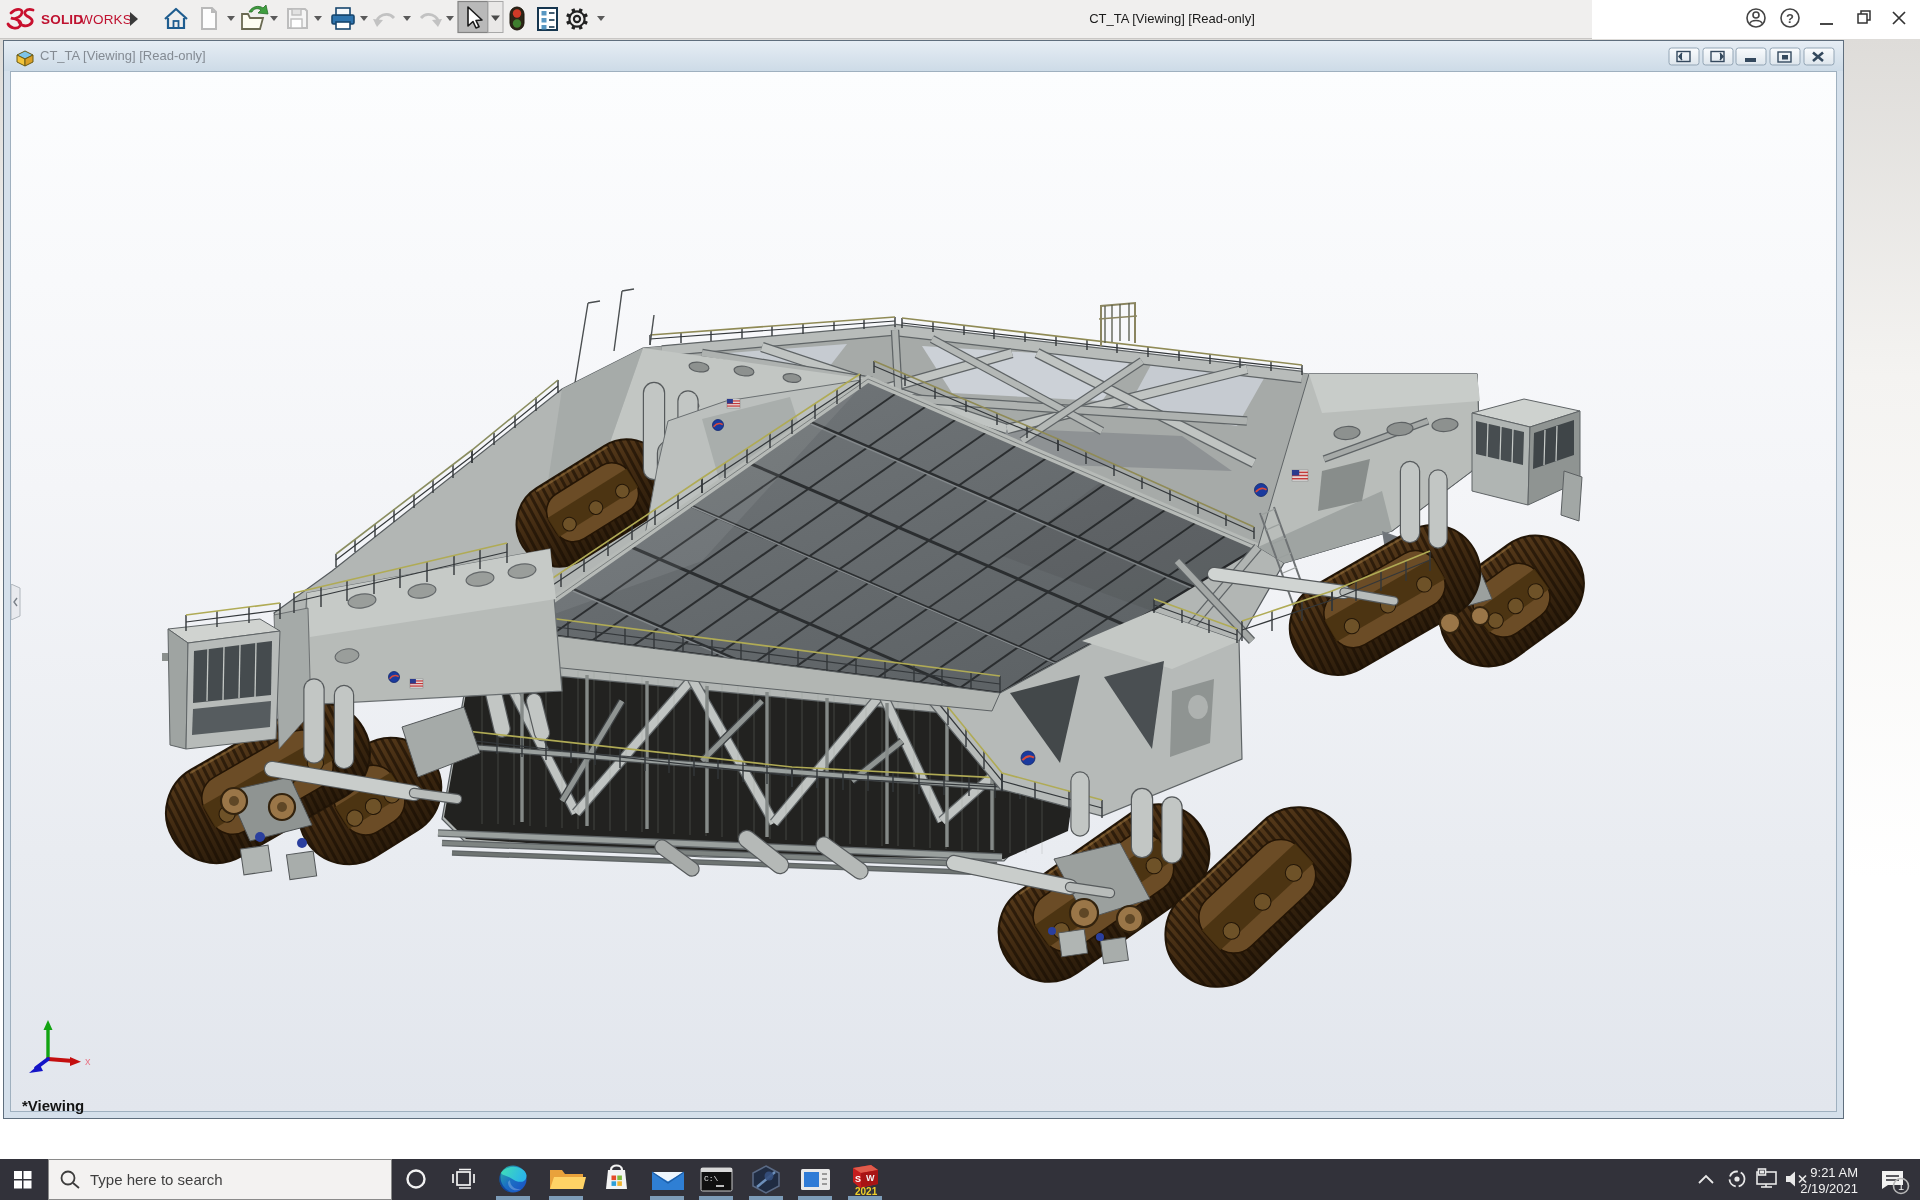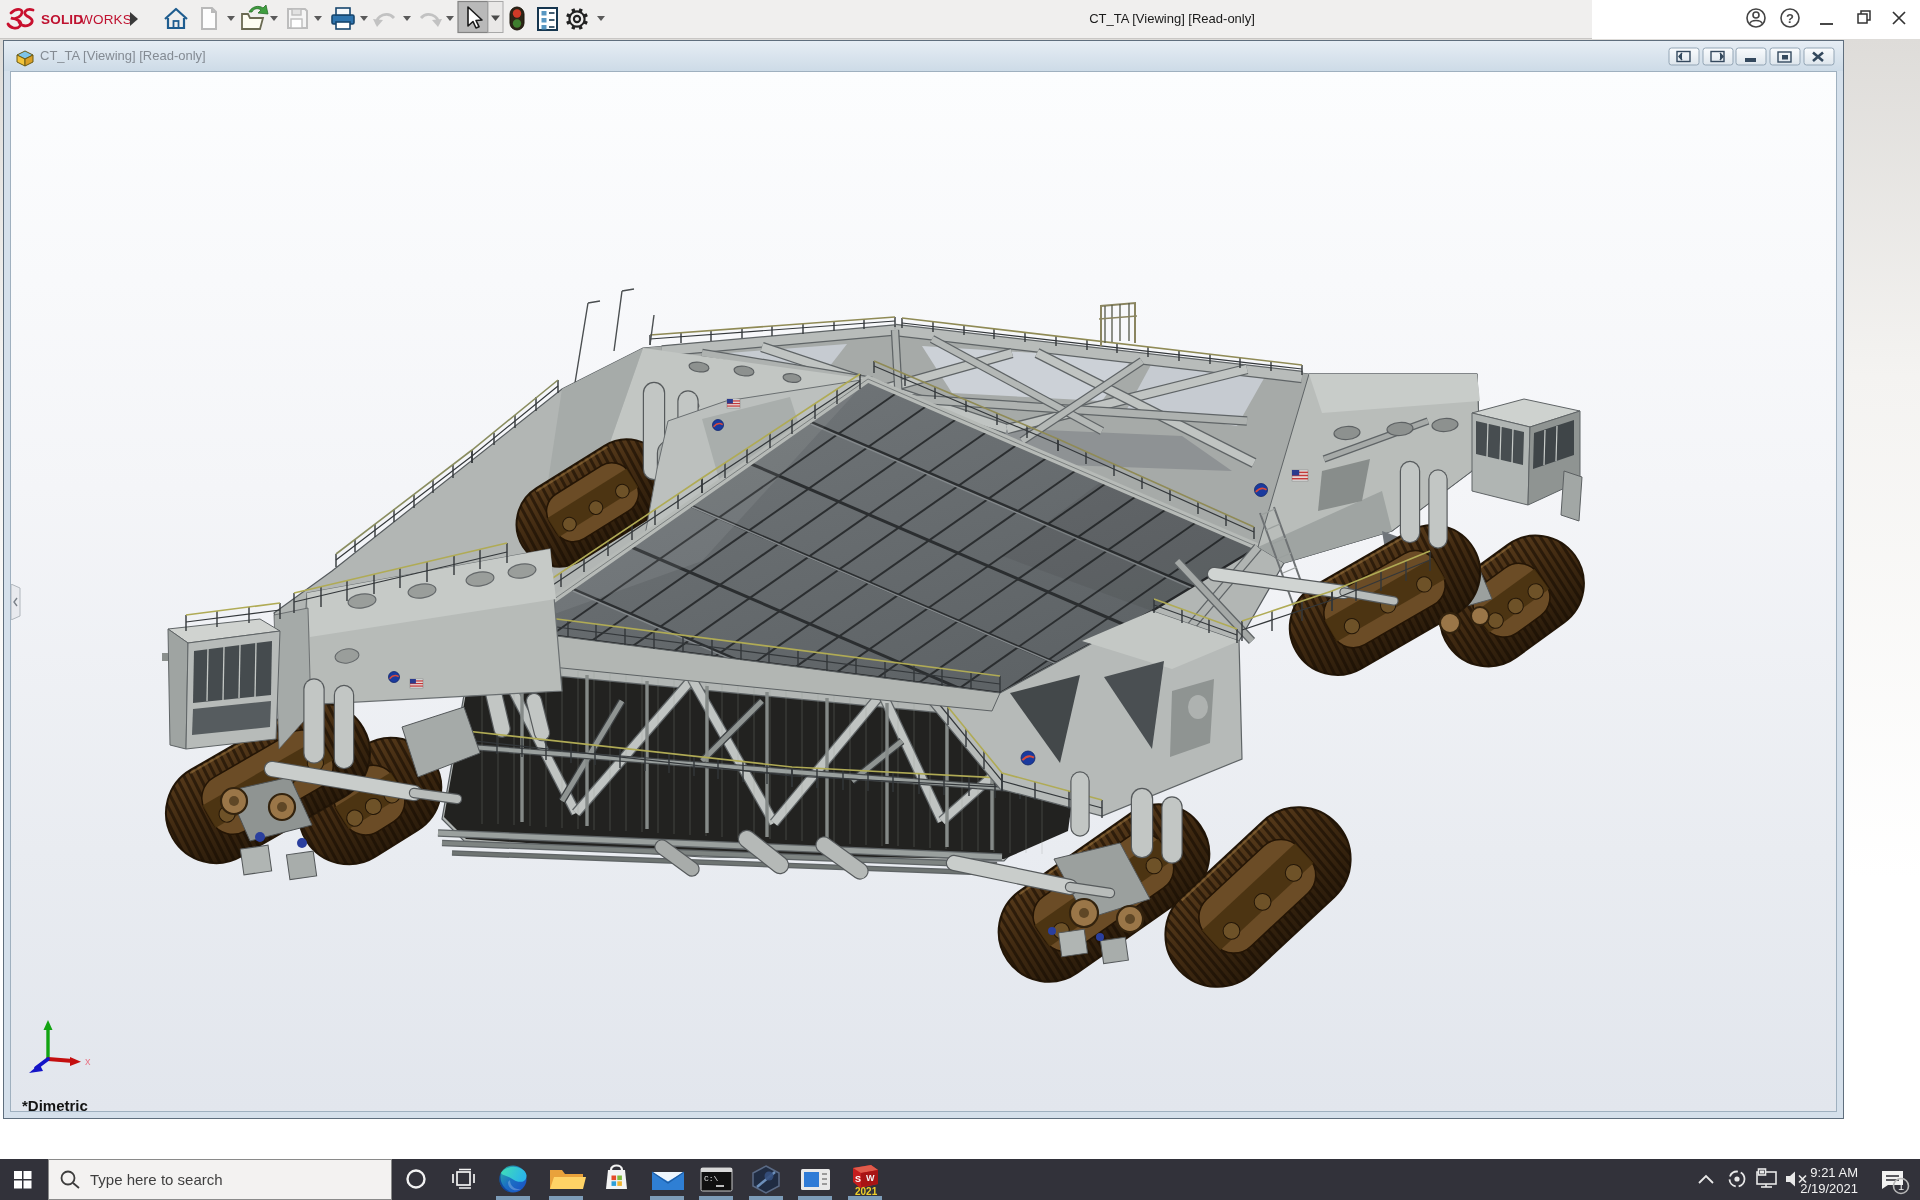--- a/index.html
+++ b/index.html
@@ -951,21 +951,21 @@
 <line x1="25" y1="47" x2="25" y2="16" stroke="#12a412" stroke-width="3.4"></line>
 <path d="M25,8 L20.5,18 L29.5,18 Z" fill="#12a412"></path>
 <line x1="25" y1="47" x2="50" y2="49" stroke="#c40f0f" stroke-width="3.8"></line>
 <path d="M58,49.7 L47,45 L47,54 Z" fill="#c40f0f"></path>
 <line x1="25" y1="47" x2="13" y2="56" stroke="#1414c8" stroke-width="3.8"></line>
 <path d="M6,61 L16.5,52 L20,59 Z" fill="#1414c8"></path>
 <text x="62" y="53" font-size="11" fill="#e87a8a">x</text>
 <text x="21" y="12" font-size="11" fill="#e87a8a" opacity="0.0">y</text>
 </g>
       </svg>
-      <div id="dimetric" class="abs">*Dimetric</div>
+      <div id="dimetric" class="abs">*Viewing</div>
 <svg width="14" height="36" style="position:absolute;left:0px;top:512px">
 <path d="M0,0 L9,4 L9,32 L0,36 Z" fill="#e8eaee" stroke="#b0b6bc" stroke-width="1"></path>
 <path d="M6,14 L3,18 L6,22" stroke="#7a8088" fill="none" stroke-width="1.4"></path>
 </svg>
     </div>
   </div>
 <div id="taskbar" class="abs"></div>
 <div id="search" class="abs"></div>
 <svg class="abs" width="1920" height="41" style="left:0;top:1159px">
 <g fill="#fff">

